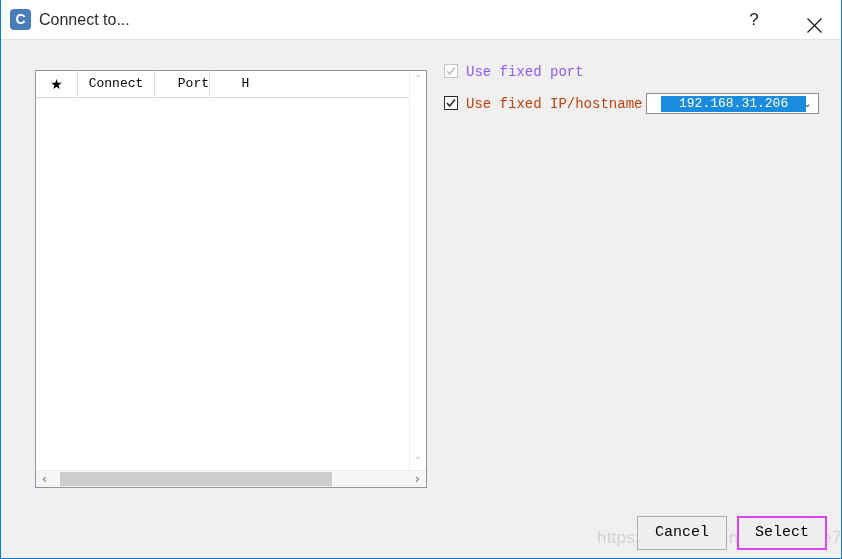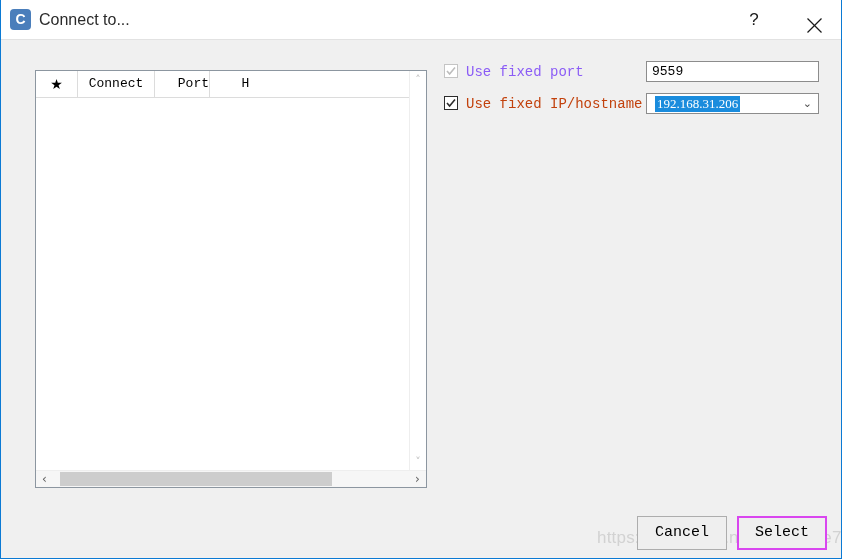--- a/index.html
+++ b/index.html
@@ -254,28 +254,27 @@
   .field-text {
     position: absolute;
     left: 5px;
     top: 2px;
     line-height: 16px;
     color: #000000;
     white-space: nowrap;
   }
   .combo-sel {
     position: absolute;
-    left: 8px;
+    left: 14px;
     top: 2px;
-    padding: 0 2px;
+    padding: 0 18px;
     background: #1a8cdd;
     color: #ffffff;
     line-height: 16px;
     white-space: nowrap;
-    font-family: Liberation Serif, serif;
   }
   .combo-arrow {
     position: absolute;
     right: 6px;
     top: 1px;
     color: #4a4a4a;
     font-size: 11px;
     line-height: 18px;
     font-family: "DejaVu Sans", sans-serif;
   }
@@ -362,23 +361,20 @@
 
   <div class="options">
 
     <div class="opt-row">
       <span class="cbox cbox-disabled">
         <svg width="12" height="12" viewBox="0 0 12 12">
           <polyline points="2,6 4.6,9 10,2.6" fill="none" stroke="#bdbdbd" stroke-width="1.6"></polyline>
         </svg>
       </span>
       <span class="opt-label label-disabled">Use fixed port</span>
-      <span class="field">
-        <span class="field-text">9559</span>
-      </span>
     </div>
 
     <div class="opt-row">
       <span class="cbox cbox-enabled">
         <svg width="12" height="12" viewBox="0 0 12 12">
           <polyline points="2,6 4.6,9 10,2.6" fill="none" stroke="#2c2c2c" stroke-width="1.6"></polyline>
         </svg>
       </span>
       <span class="opt-label label-enabled">Use fixed IP/hostname</span>
       <span class="field">

